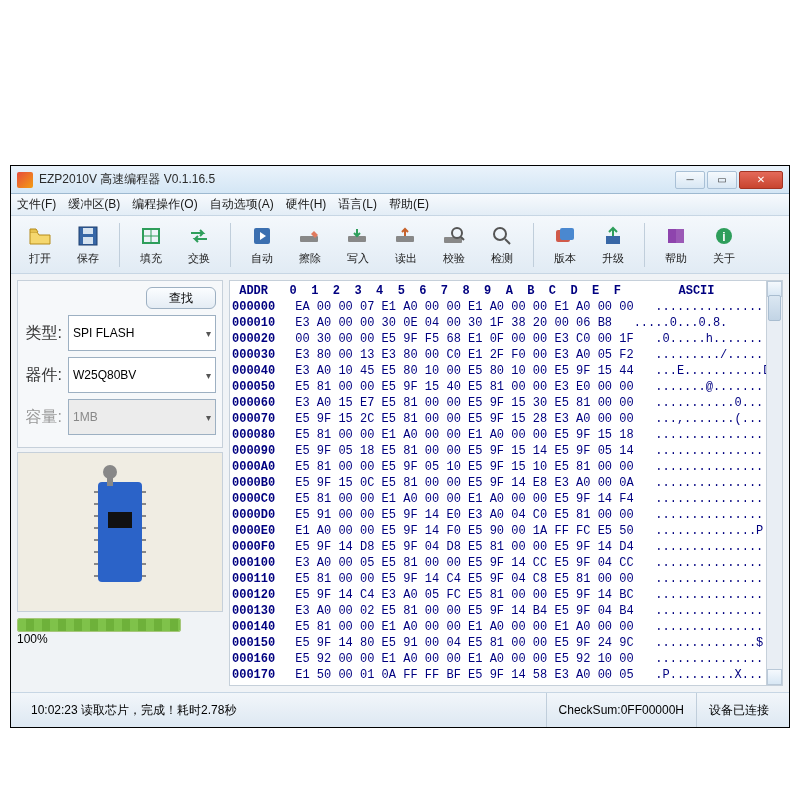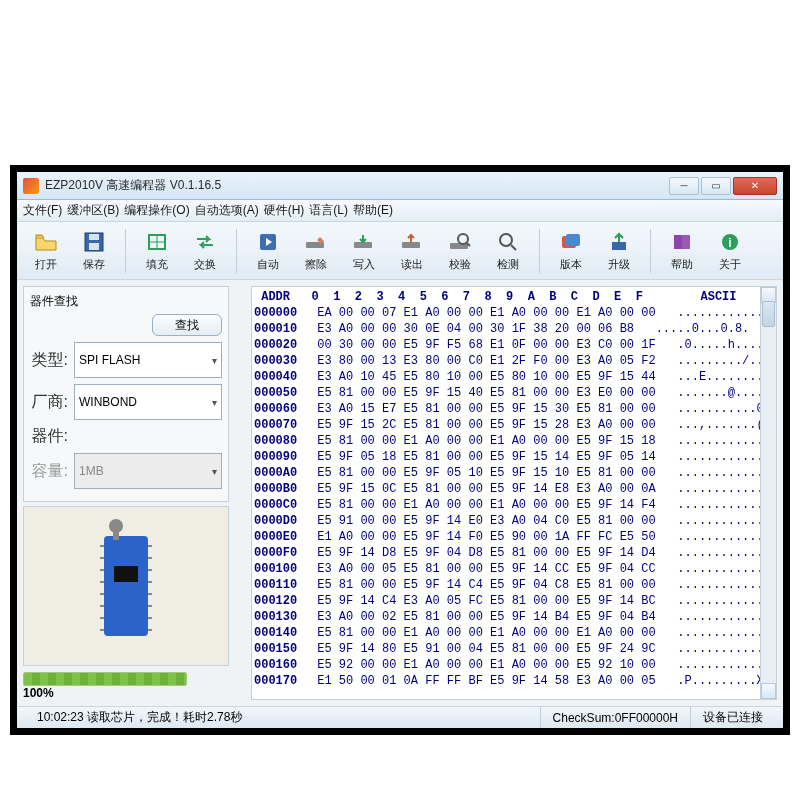--- a/index.html
+++ b/index.html
@@ -1,57 +1,57 @@
 <!DOCTYPE html>
 <html><head>
 <meta charset="utf-8">
 <style>
 * { box-sizing: border-box; margin: 0; padding: 0; }
 body { font-family: "Microsoft YaHei", Tahoma, Arial, sans-serif; font-size: 12px; background: #fff; }
-.window { width: 780px; margin: 165px auto 0; border: 7px solid #000000; background: #84cc16; }
+.window { width: 780px; margin: 165px auto 0; border: 1px solid #000000; background: #84cc16; }
 .titlebar { height: 28px; background: linear-gradient(#eaf3fb, #d4e6f5); display: flex; align-items: center; padding: 0 6px; border-bottom: 1px solid #9db9d0; }
 .titlebar .icon-app { width: 16px; height: 16px; background: linear-gradient(135deg,#e74c3c,#f39c12); border-radius: 2px; margin-right: 6px; }
 .titlebar .title { flex: 0 0 auto; color: #2b2b2b; font-size: 12px; }
 .titlebar .spacer { flex: 1; }
 .winbtns { display: flex; gap: 2px; }
 .winbtn { width: 30px; height: 18px; background: linear-gradient(#f5f9fd,#d8e7f4); border: 1px solid #a9c0d6; border-radius: 2px; display:flex; align-items:center; justify-content:center; font-size:10px; color:#333; }
 .winbtn.close { background: linear-gradient(#e46a5a,#c8442f); color:#fff; border-color:#a33424; width:44px; }
-.menubar { height: 22px; background: linear-gradient(#f7fafd,#e3edf6); display: flex; align-items: center; padding: 0 6px; gap: 5px; border-bottom: 1px solid #c7d6e4; }
+.menubar { height: 22px; background: linear-gradient(#f7fafd,#e3edf6); display: flex; align-items: center; padding: 0 6px; gap: 12px; border-bottom: 1px solid #c7d6e4; }
 .menuitem { color:#1a1a1a; font-size:12px; cursor:default; }
 .toolbar { height: 58px; background: linear-gradient(#f4f8fc,#e1ebf4); display:flex; align-items:center; padding: 2px 8px; gap: 6px; border-bottom:1px solid #c7d6e4; }
 .tbtn { width: 42px; display:flex; flex-direction:column; align-items:center; gap:2px; cursor:default; }
 .tbtn .ic { width:26px; height:26px; display:flex; align-items:center; justify-content:center; border-radius:3px; }
 .tbtn .lbl { font-size:11px; color:#222; }
 .sep { width:1px; height:44px; background:#c0cedb; margin:0 4px; }
 .content { display:flex; background:#f0f3f6; }
 .leftpane { width: 218px; padding:6px; }
 .group { border:1px solid #c6d0da; background:#f6f8fa; padding:6px; margin-bottom:4px; }
 .group-title { font-size:12px; margin-bottom:4px; }
 .row { display:flex; align-items:center; margin-bottom:6px; gap:6px; }
 .row label { width:38px; text-align:right; color:#333; font-size:16px; }
 .combo { flex:1; height:36px; border:1px solid #9db0c2; background:#fff; display:flex; align-items:center; padding:0 4px; font-size:12px; position:relative; }
 .combo::after { content:'▾'; position:absolute; right:4px; color:#555; font-size:10px; }
 .combo.disabled { background:#ececec; color:#888; }
 .findbtn { width:70px; height:22px; margin-left:auto; background:linear-gradient(#fbfdff,#e4ecf4); border:1px solid #9db0c2; border-radius:6px; font-size:12px; display:flex; align-items:center; justify-content:center; }
 .chip { height:160px; border:1px solid #c6d0da; background:#f0ede3; display:flex; align-items:center; justify-content:center; margin-bottom:6px; }
 .progress { height:14px; border:1px solid #a5c77a; background:#fff; position:relative; border-radius:2px; overflow:hidden; }
 .progress .bar { height:100%; background: repeating-linear-gradient(90deg,#7fc24a 0,#7fc24a 8px,#6eb13a 8px,#6eb13a 16px); width:100%; }
-.progwrap { position:relative; padding-right:42px;font-weight:bold; }
-.hexpane { flex:1; border:1px solid #c6d0da; background:#fff; margin:6px 6px 6px 16px; overflow:hidden; display:flex; }
+.progwrap { position:relative; padding-right:42px; }
+.hexpane { flex:1; border:1px solid #c6d0da; background:#fff; margin:6px 6px 6px 0; overflow:hidden; display:flex; }
 .hexinner { flex:1; overflow:auto; font-family:"Courier New",monospace; font-size:12px; line-height:16px; white-space:pre; padding:2px 24px 2px 2px; }
 .hexhdr { font-weight:bold; color:#000080; }
 .addr { color:#000080; font-weight:bold; display:inline-block; width:56px; }
 .hexbytes { color:#000080; }
 .ascii { color:#000080; }
 .scroll { width:16px; background:#e9eef4; border-left:1px solid #c6d0da; position:relative; }
 .scroll::before, .scroll::after { content:''; position:absolute; left:0; right:0; height:14px; background:linear-gradient(#f5f9fd,#d8e7f4); border:1px solid #bac9d8; }
 .scroll::before { top:0; }
 .scroll::after { bottom:0; }
 .scroll .thumb { position:absolute; top:14px; left:1px; right:1px; height:26px; background:linear-gradient(#dbe7f2,#c2d4e5); border:1px solid #a9bdd0; border-radius:2px; }
-.statusbar { height:22px; background:linear-gradient(#f2f6fa,#dde8f2); border-top:1px solid #c7d6e4; display:flex; align-items:center; font-size:12px; padding:0 8px; }
+.statusbar { height:35px; background:linear-gradient(#f2f6fa,#dde8f2); border-top:1px solid #c7d6e4; display:flex; align-items:center; font-size:12px; padding:0 8px; }
 .statusbar .cell { padding:0 12px; border-right:1px solid #c0cedb; height:100%; display:flex; align-items:center; }
 .statusbar .cell:last-child { border-right:none; }
 .chipimg svg { display:block; }
 </style>
 </head>
 <body>
 
 <div class="window">
   <div class="titlebar">
     <div class="icon-app"></div>
@@ -205,34 +205,30 @@
             <text x="10" y="15" text-anchor="middle" fill="#fff" font-size="12" font-weight="bold">i</text>
           </svg>
         </div>
         <div class="lbl">关于</div>
       </div>
   </div>
 
   <div class="content">
     <div class="leftpane">
       <div class="group">
-        <div class="group-title">器件查找</div>
         <div class="row">
             <div class="findbtn">查找</div>
           </div>
         <div class="row">
             <label>类型:</label>
             <div class="combo">SPI FLASH</div>
           </div>
         <div class="row">
-            <label>厂商:</label>
-            <div class="combo">WINBOND</div>
-          </div>
-        <div class="row">
             <label>器件:</label>
+            <div class="combo">W25Q80BV</div>
           </div>
         <div class="row">
             <label style="color:#999">容量:</label>
             <div class="combo disabled">1MB</div>
           </div>
       </div>
       <div class="chip chipimg">
         <svg width="80" height="140">
           <rect x="18" y="20" width="44" height="100" fill="#2b63c8" rx="4"></rect>
           <rect x="28" y="50" width="24" height="16" fill="#111"></rect>

